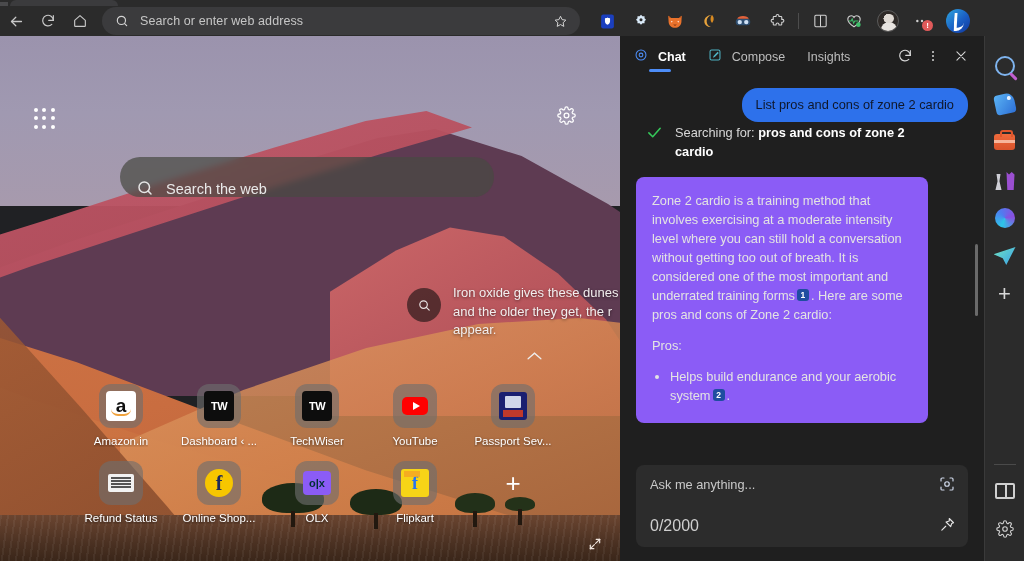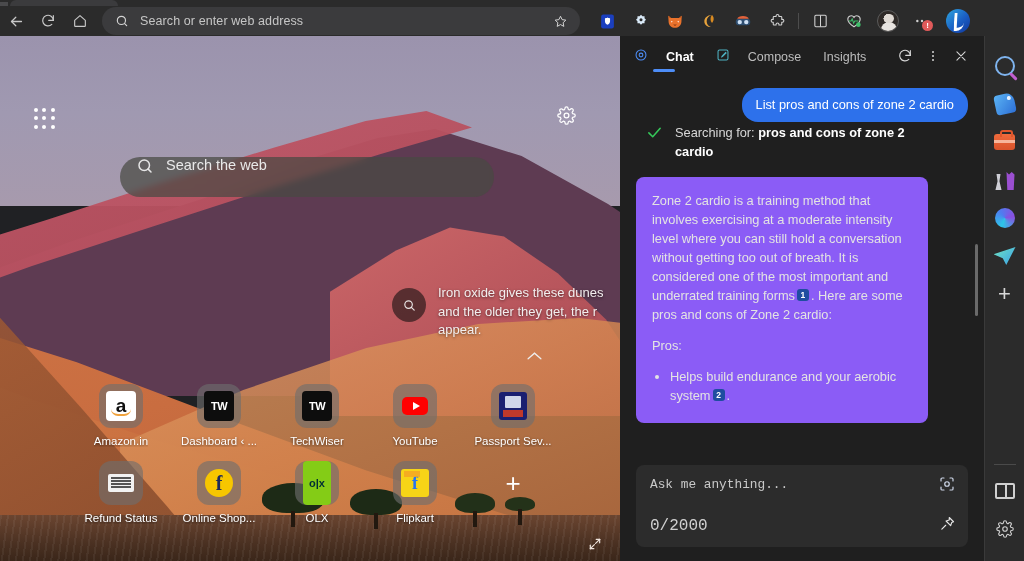--- a/index.html
+++ b/index.html
@@ -180,28 +180,28 @@
     gap:3px; padding:2px;
   }
   .ntp-apps i { background:#ffffff; border-radius:50%; display:block; width:4px; height:4px; }
 
   .ntp-gear { position:absolute; top:70px; right:44px; color:#fff; }
 
   .ntp-search {
     position:absolute; top:121px; left:120px; width:374px; height:40px;
     background: rgba(72,73,66,.72);
     border-radius: 20px;
-    display:flex; align-items:flex-start; padding: 0 16px;
+    display:flex; align-items:flex-end; padding: 0 16px;
     backdrop-filter: blur(3px);
   }
   .ntp-search .mag{ color:#e6e6e6; display:flex; margin-right:12px;}
   .ntp-search .ph { color:#e9e9e9; font-size:14.5px;}
 
   .caption-wrap {
-    position:absolute; top:248px; left:392px; width:230px;
+    position:absolute; top:248px; left:407px; width:230px;
     display:flex; align-items:flex-start; gap:12px;
   }
   .caption-badge {
     width:34px; height:34px; border-radius:50%; background:rgba(25,18,18,.62);
     display:flex; align-items:center; justify-content:center; color:#e8e3e3; flex:0 0 auto;
     margin-top:4px;
   }
   .caption-text {
     color:#f2eeee; font-size:13px; line-height:18.5px;
     text-shadow: 0 1px 3px rgba(0,0,0,.55);
@@ -239,55 +239,55 @@
   .fav-tw { background:#0d0d0d; color:#fff; font-size:11px; letter-spacing:-.5px;}
   .fav-yt { background:#ff0000; width:26px; height:18px; border-radius:5px; color:#fff; font-size:9px;}
   .fav-yt .tri{ width:0;height:0;border-left:7px solid #fff;border-top:4.5px solid transparent;border-bottom:4.5px solid transparent; margin-left:2px;}
   .fav-refund { background:#f2f2f2; width:26px; height:18px; border-radius:2px; position:relative;}
   .fav-refund::after{content:''; position:absolute; inset:3px 3px;
      background: repeating-linear-gradient(180deg,#555 0 1.5px, transparent 1.5px 3px);}
   .fav-passport{ background:#1a1f71; width:28px;height:28px;border-radius:3px; position:relative; overflow:hidden;}
   .fav-passport::before{content:''; position:absolute; left:6px; top:4px; width:16px; height:12px; background:#d0d6ea; border-radius:1px;}
   .fav-passport::after{content:''; position:absolute; left:4px; bottom:3px; width:20px; height:7px; background:#c0392b;}
   .fav-fb { background:#f7c600; width:28px; height:28px; border-radius:50%; color:#1d2a5b; font-size:20px; display:flex;align-items:center;justify-content:center; font-family:"Liberation Serif", serif;}
-  .fav-olx { background:#84cc16; width:28px;height:44px; border-radius:4px; color:#002f34; font-size:11px; display:flex;align-items:center;justify-content:center; font-weight:bold;}
+  .fav-olx { background:#8b5cf6; width:28px;height:24px; border-radius:4px; color:#002f34; font-size:11px; display:flex;align-items:center;justify-content:center; font-weight:bold;}
   .fav-flipkart{ background:#f7d417; width:28px;height:28px;border-radius:3px; position:relative; color:#2874f0; font-size:18px; display:flex;align-items:center;justify-content:center; font-family:"Liberation Serif", serif;}
   .fav-flipkart::before{content:''; position:absolute; top:2px; left:3px; width:16px;height:6px;background:#f5a623; opacity:.85;}
 
   .expand-icon { position:absolute; right:18px; bottom:6px; color:#efe4dd; }
 
   
   .copilot {
     position:absolute; top:36px; left:620px; width:364px; height:525px;
     background:#1f1f1f;
     display:flex; flex-direction:column;
   }
   .cp-header {
     height:40px; display:flex; align-items:center; padding:0 10px 0 14px; flex:0 0 auto;
     position:relative;
   }
   .cp-tab {
-    display:flex; align-items:center; gap:18px; margin-right:22px; position:relative;
+    display:flex; align-items:center; gap:10px; margin-right:22px; position:relative;
     height:40px; padding-top:2px;
   }
   .cp-tab .t-lbl { font-size:12.5px; color:#bdbdbd;}
   .cp-tab.active .t-lbl { color:#fff; font-weight:bold;}
   .cp-tab.active::after{
     content:''; position:absolute; left:50%; transform:translateX(-50%);
     bottom:4px; width:22px; height:3px; border-radius:2px; background:#4d8df7;
   }
   .cp-head-actions { margin-left:auto; display:flex; align-items:center; gap:2px;}
   .cp-ibtn { width:26px; height:26px; display:flex; align-items:center; justify-content:center; color:#d6d6d6;}
 
   .cp-body {
     flex:1 1 auto; position:relative; overflow:hidden; padding: 4px 16px 0 16px;
   }
   .user-row { display:flex; justify-content:flex-end; margin-top: 8px;}
   .user-bubble {
-    background:#2d71eb; color:#ffffff; font-size:12.8px;
+    background:#2d71eb; color:#0f172a; font-size:12.8px;
     padding: 9px 14px; border-radius: 16px; max-width:250px; line-height:16px;
   }
   .status-row { display:flex; align-items:flex-start; gap:12px; margin-top: 1px; padding-left:10px;}
   .check { color:#35c759; flex:0 0 auto; margin-top:1px;}
   .status-text { color:#d8d8d8; font-size:12.8px; line-height:19px; max-width:250px;}
   .status-text b { color:#fff; }
 
   .answer-bubble {
     margin-top:16px; background:#8b5cf6; border-radius:8px;
     padding:14px 16px 14px 16px; color:#e3e3e3; font-size:12.8px; line-height:19px;
@@ -304,21 +304,21 @@
   }
 
   .cp-scroll {
     position:absolute; top:168px; right:6px; width:3px; height:72px;
     background:#6a6a6a; border-radius:2px;
   }
 
   .cp-compose {
     flex:0 0 auto; margin: 10px 16px 14px 16px;
     background:#2c2c2c; border-radius:8px; padding:12px 14px;
-    position:relative; height:82px;font-family:Liberation Mono, monospace;
+    position:relative; height:82px;
   }
   .cp-compose .cph { color:#c9c9c9; font-size:12.8px; }
   .cp-compose .counter { position:absolute; left:14px; bottom:12px; color:#cfcfcf; font-size:16px;}
   .cp-compose .cam { position:absolute; right:12px; top:10px; color:#cfd8ea;}
   .cp-compose .pin { position:absolute; right:12px; bottom:10px; color:#e6e6e6;}
 
   
   .edgebar {
     position:absolute; top:36px; left:984px; width:40px; height:525px;
     background:#2b2b2b; border-left:1px solid #3a3a3a;

